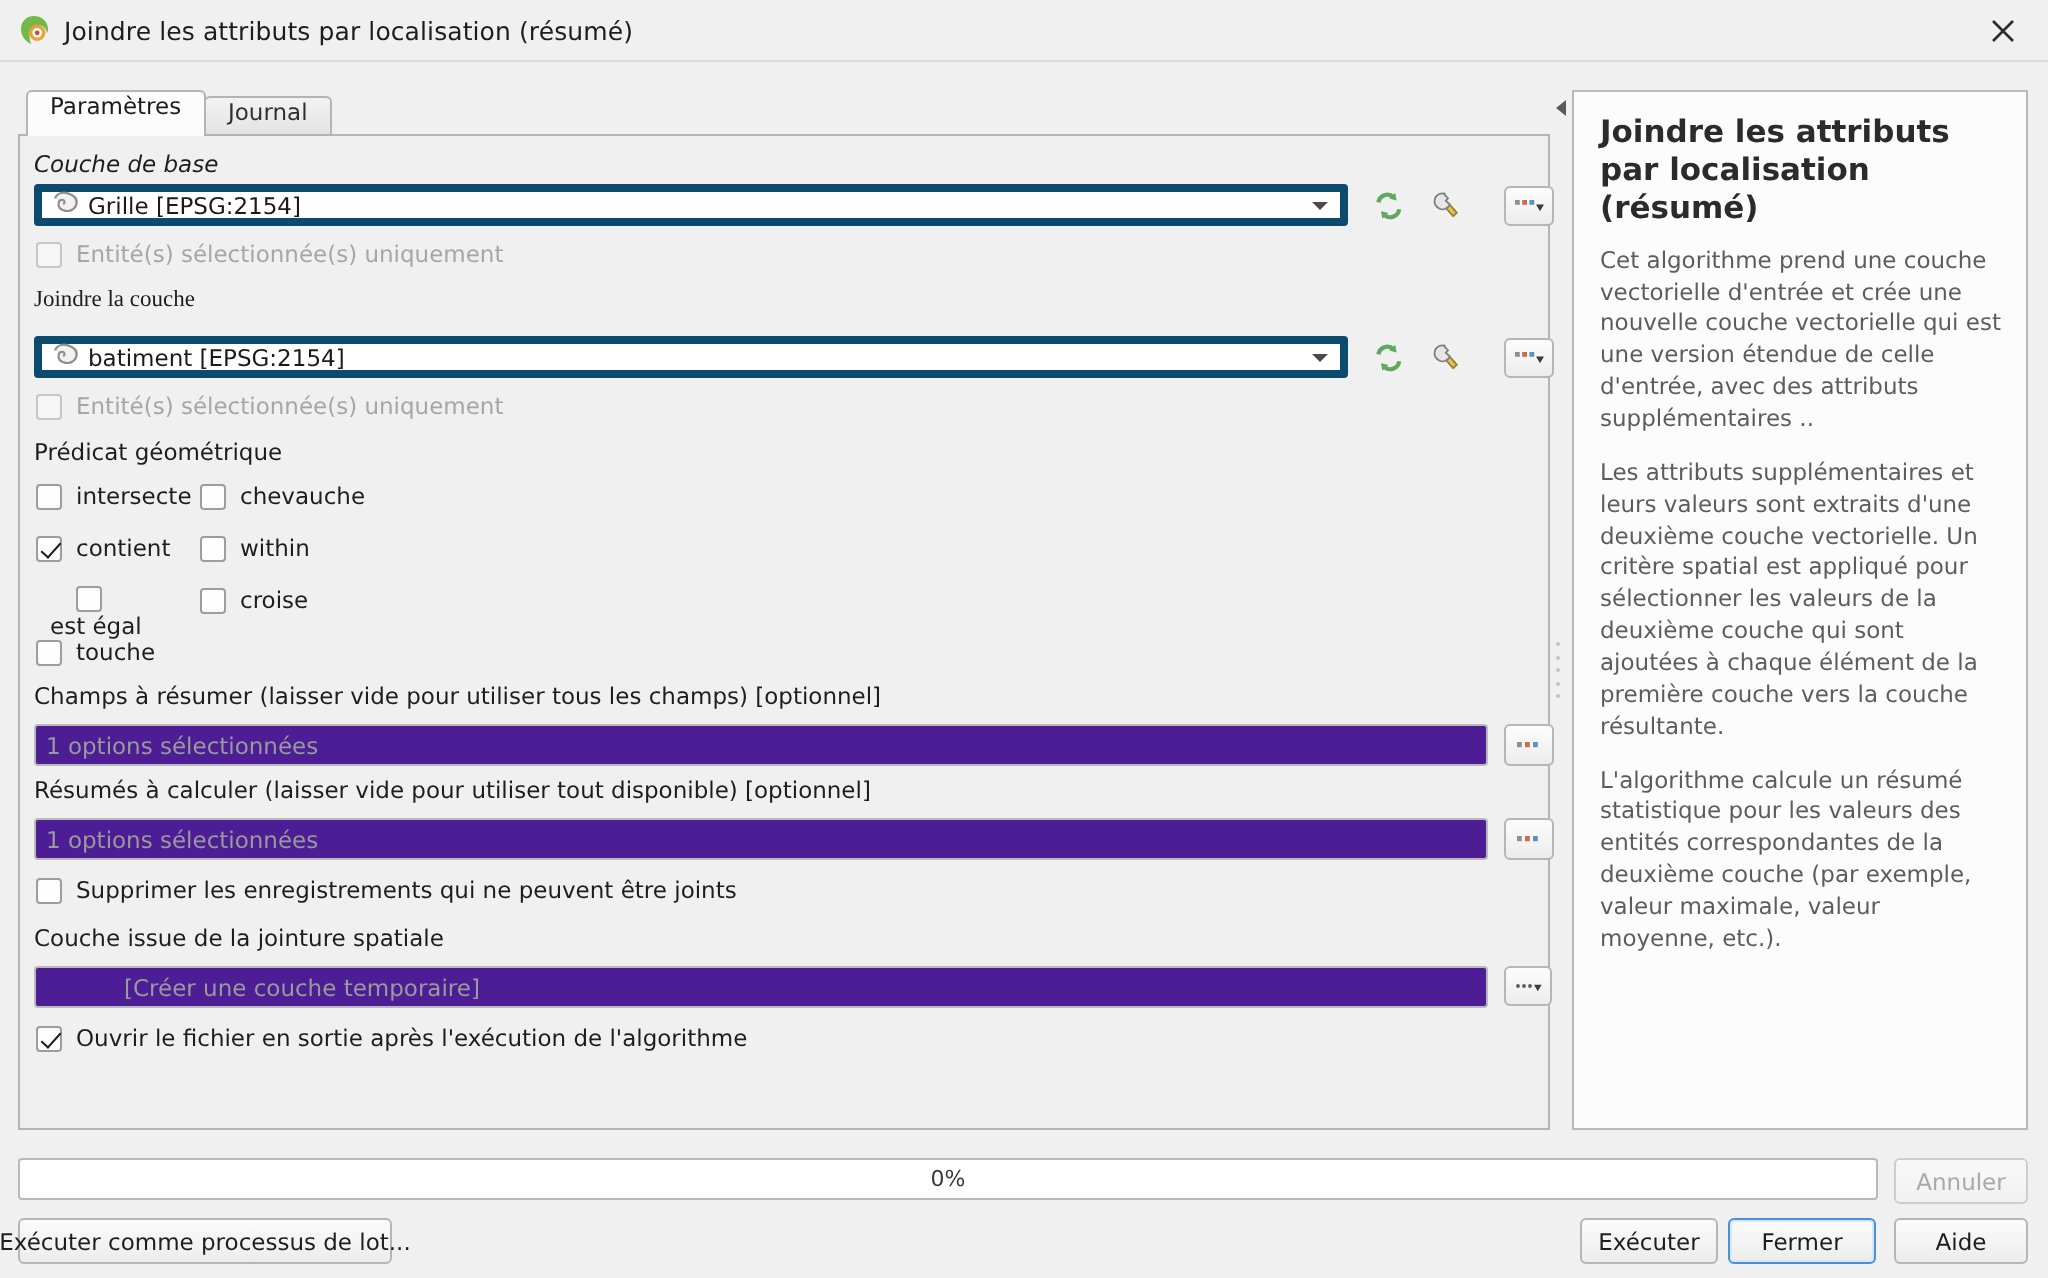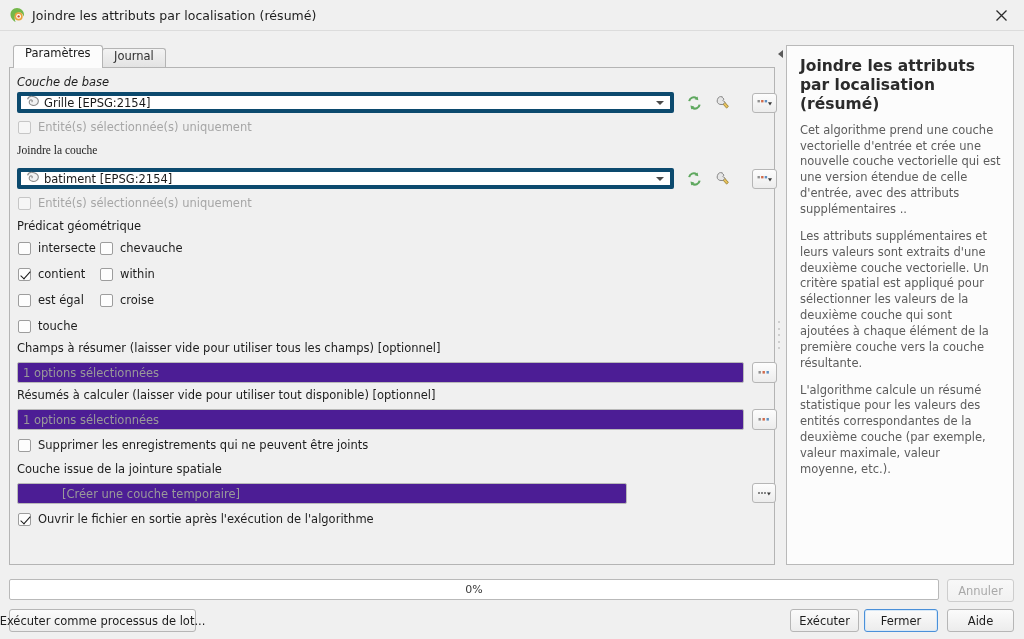--- a/index.html
+++ b/index.html
@@ -355,21 +355,21 @@
 
       <div class="cb-row" style="left:8px; top:199px;">
         <span class="cb-box checked"></span>
         <span class="cb-label">contient</span>
       </div>
       <div class="cb-row" style="left:90px; top:199px;">
         <span class="cb-box"></span>
         <span class="cb-label">within</span>
       </div>
 
-      <div class="cb-row" style="left:8px; top:225px;">
+      <div class="cb-row" style="left:8px; top:225px;flex-direction:column;">
         <span class="cb-box"></span>
         <span class="cb-label">est égal</span>
       </div>
       <div class="cb-row" style="left:90px; top:225px;">
         <span class="cb-box"></span>
         <span class="cb-label">croise</span>
       </div>
 
       <div class="cb-row" style="left:8px; top:251px;">
         <span class="cb-box"></span>
@@ -402,21 +402,21 @@
         </svg>
       </div>
 
       <div class="cb-row" style="left:8px; top:370px;">
         <span class="cb-box"></span>
         <span class="cb-label">Supprimer les enregistrements qui ne peuvent être joints</span>
       </div>
 
       <div class="field-label" style="left:7px; top:394px;">Couche issue de la jointure spatiale</div>
 
-      <div class="lineedit" style="left:7px; top:415px; width:610px;padding-left:44px;">
+      <div class="lineedit" style="left:7px; top:415px; width:727px;padding-left:44px;">
         <span>[Créer une couche temporaire]</span>
       </div>
       <div class="dots-btn" style="left:742px; top:415px; width:24px; height:20px;">
         <svg width="14" height="9" viewBox="0 0 14 9">
           <circle cx="2" cy="4" r="0.95" fill="#5a5a5a"></circle>
           <circle cx="5" cy="4" r="0.95" fill="#5a5a5a"></circle>
           <circle cx="8" cy="4" r="0.95" fill="#5a5a5a"></circle>
           <path d="M10 3.4 L13.8 3.4 L11.9 6.6 Z" fill="#3a3a3a"></path>
         </svg>
       </div>

